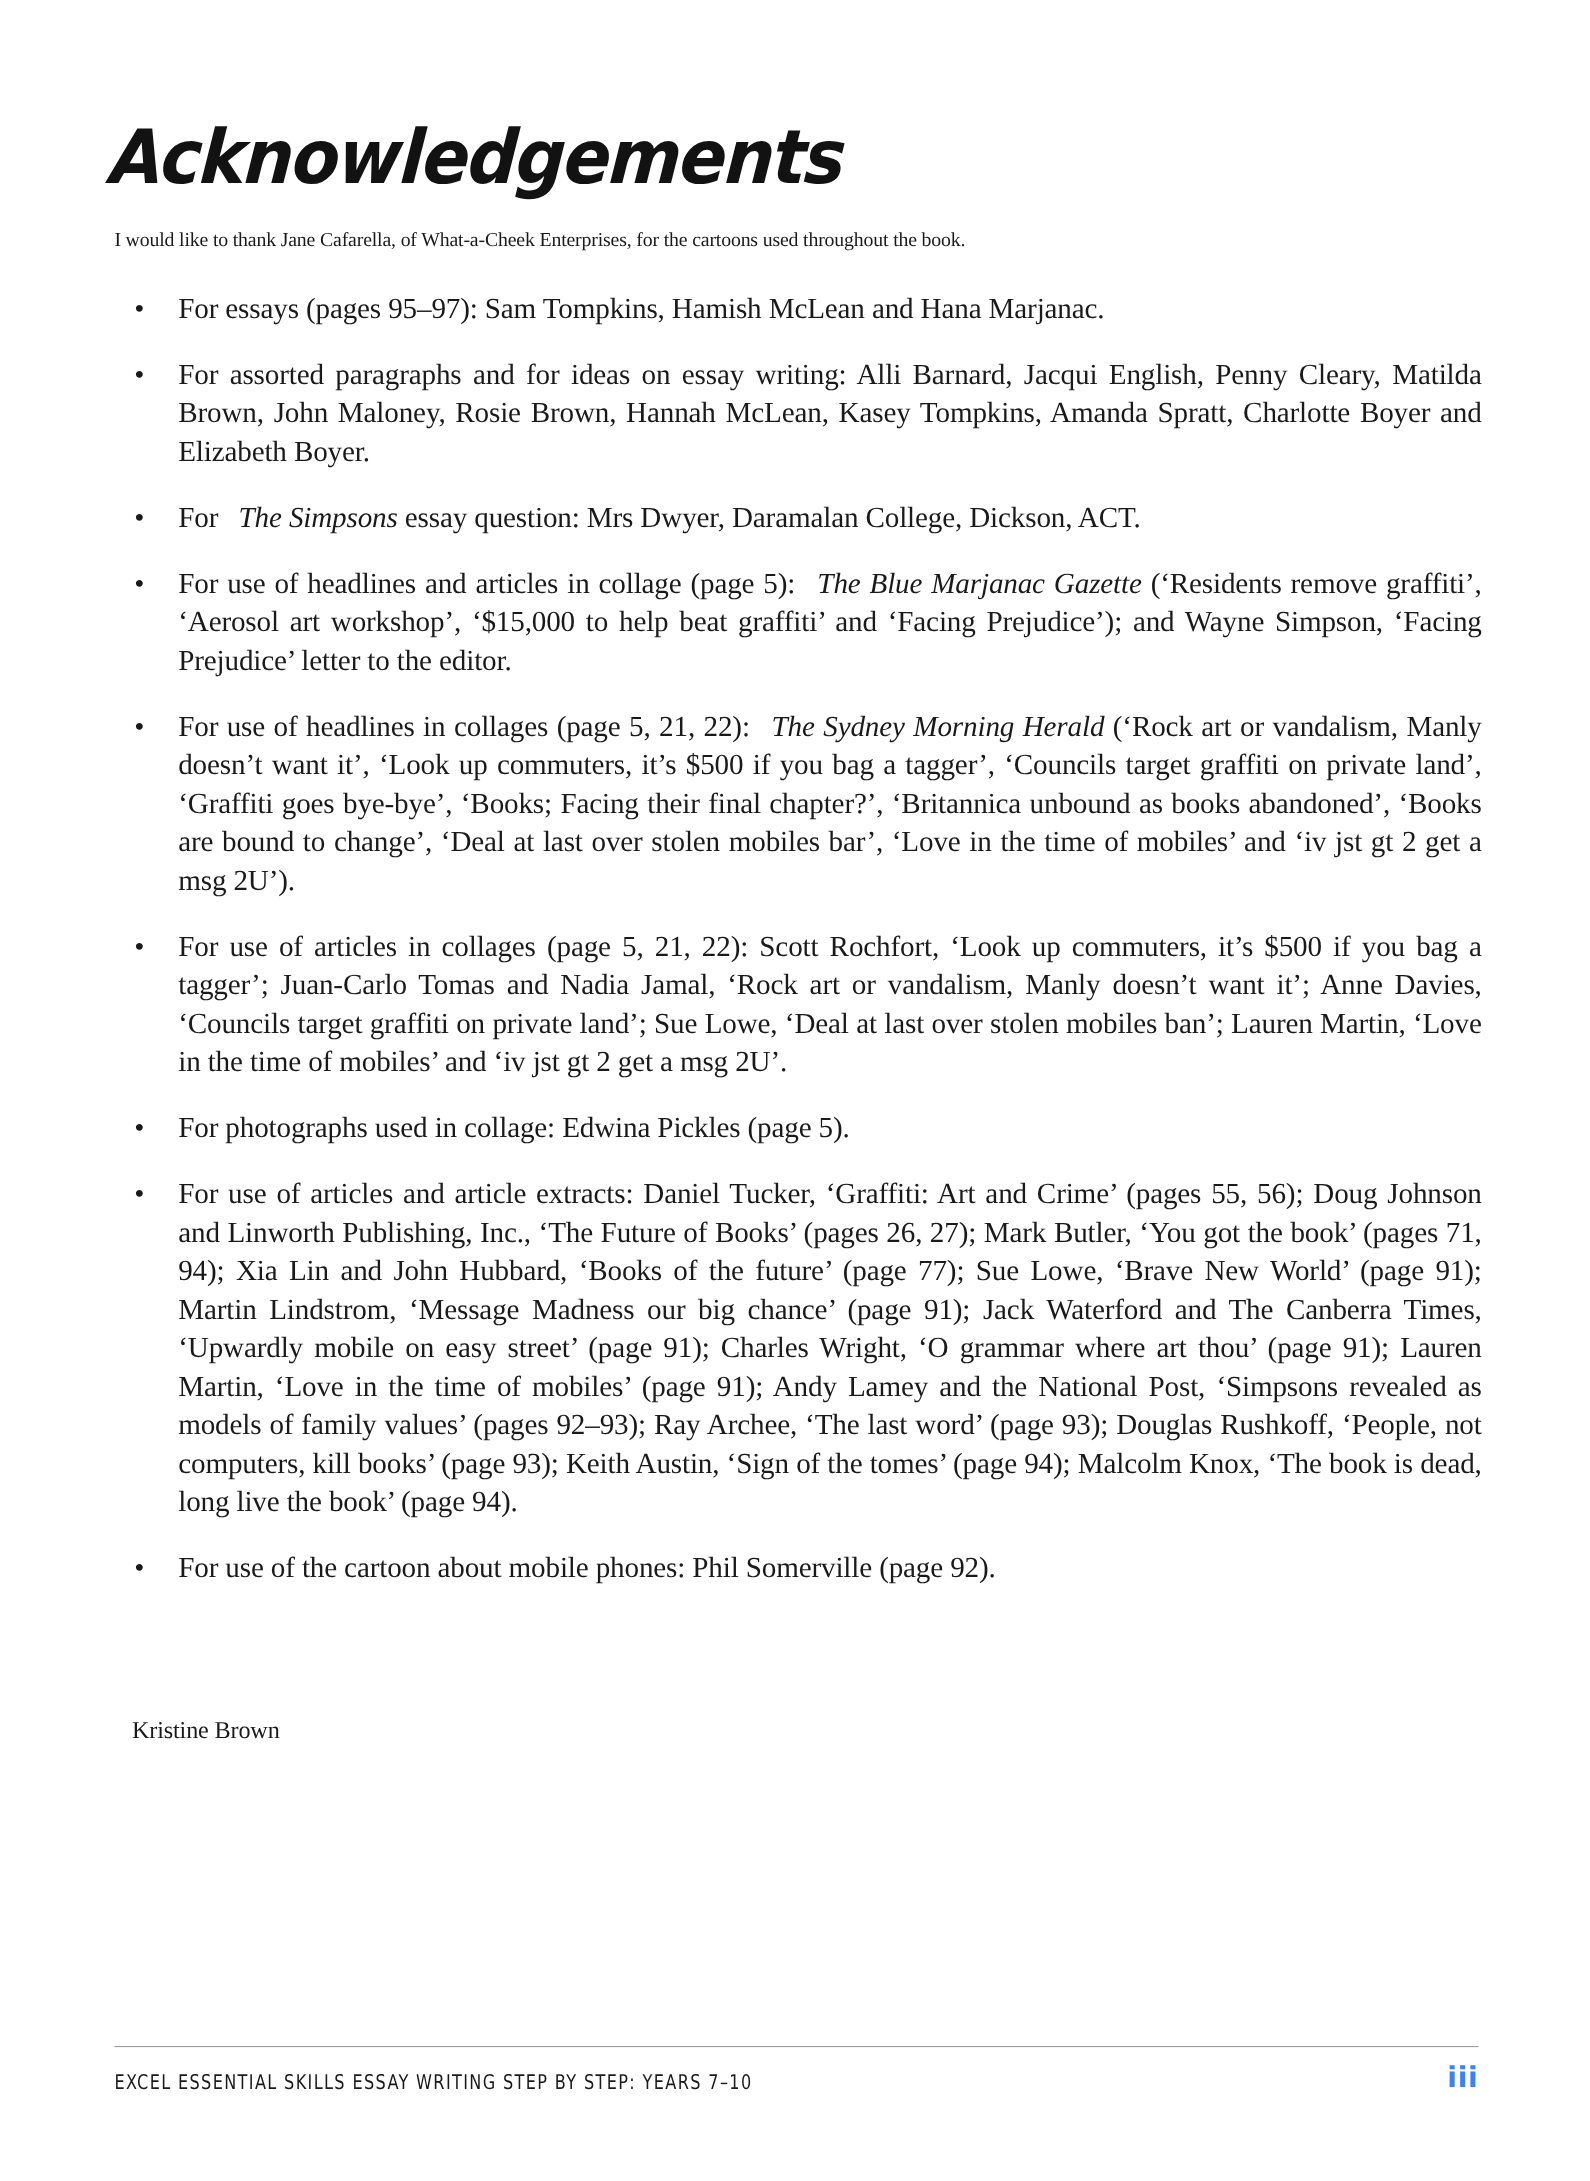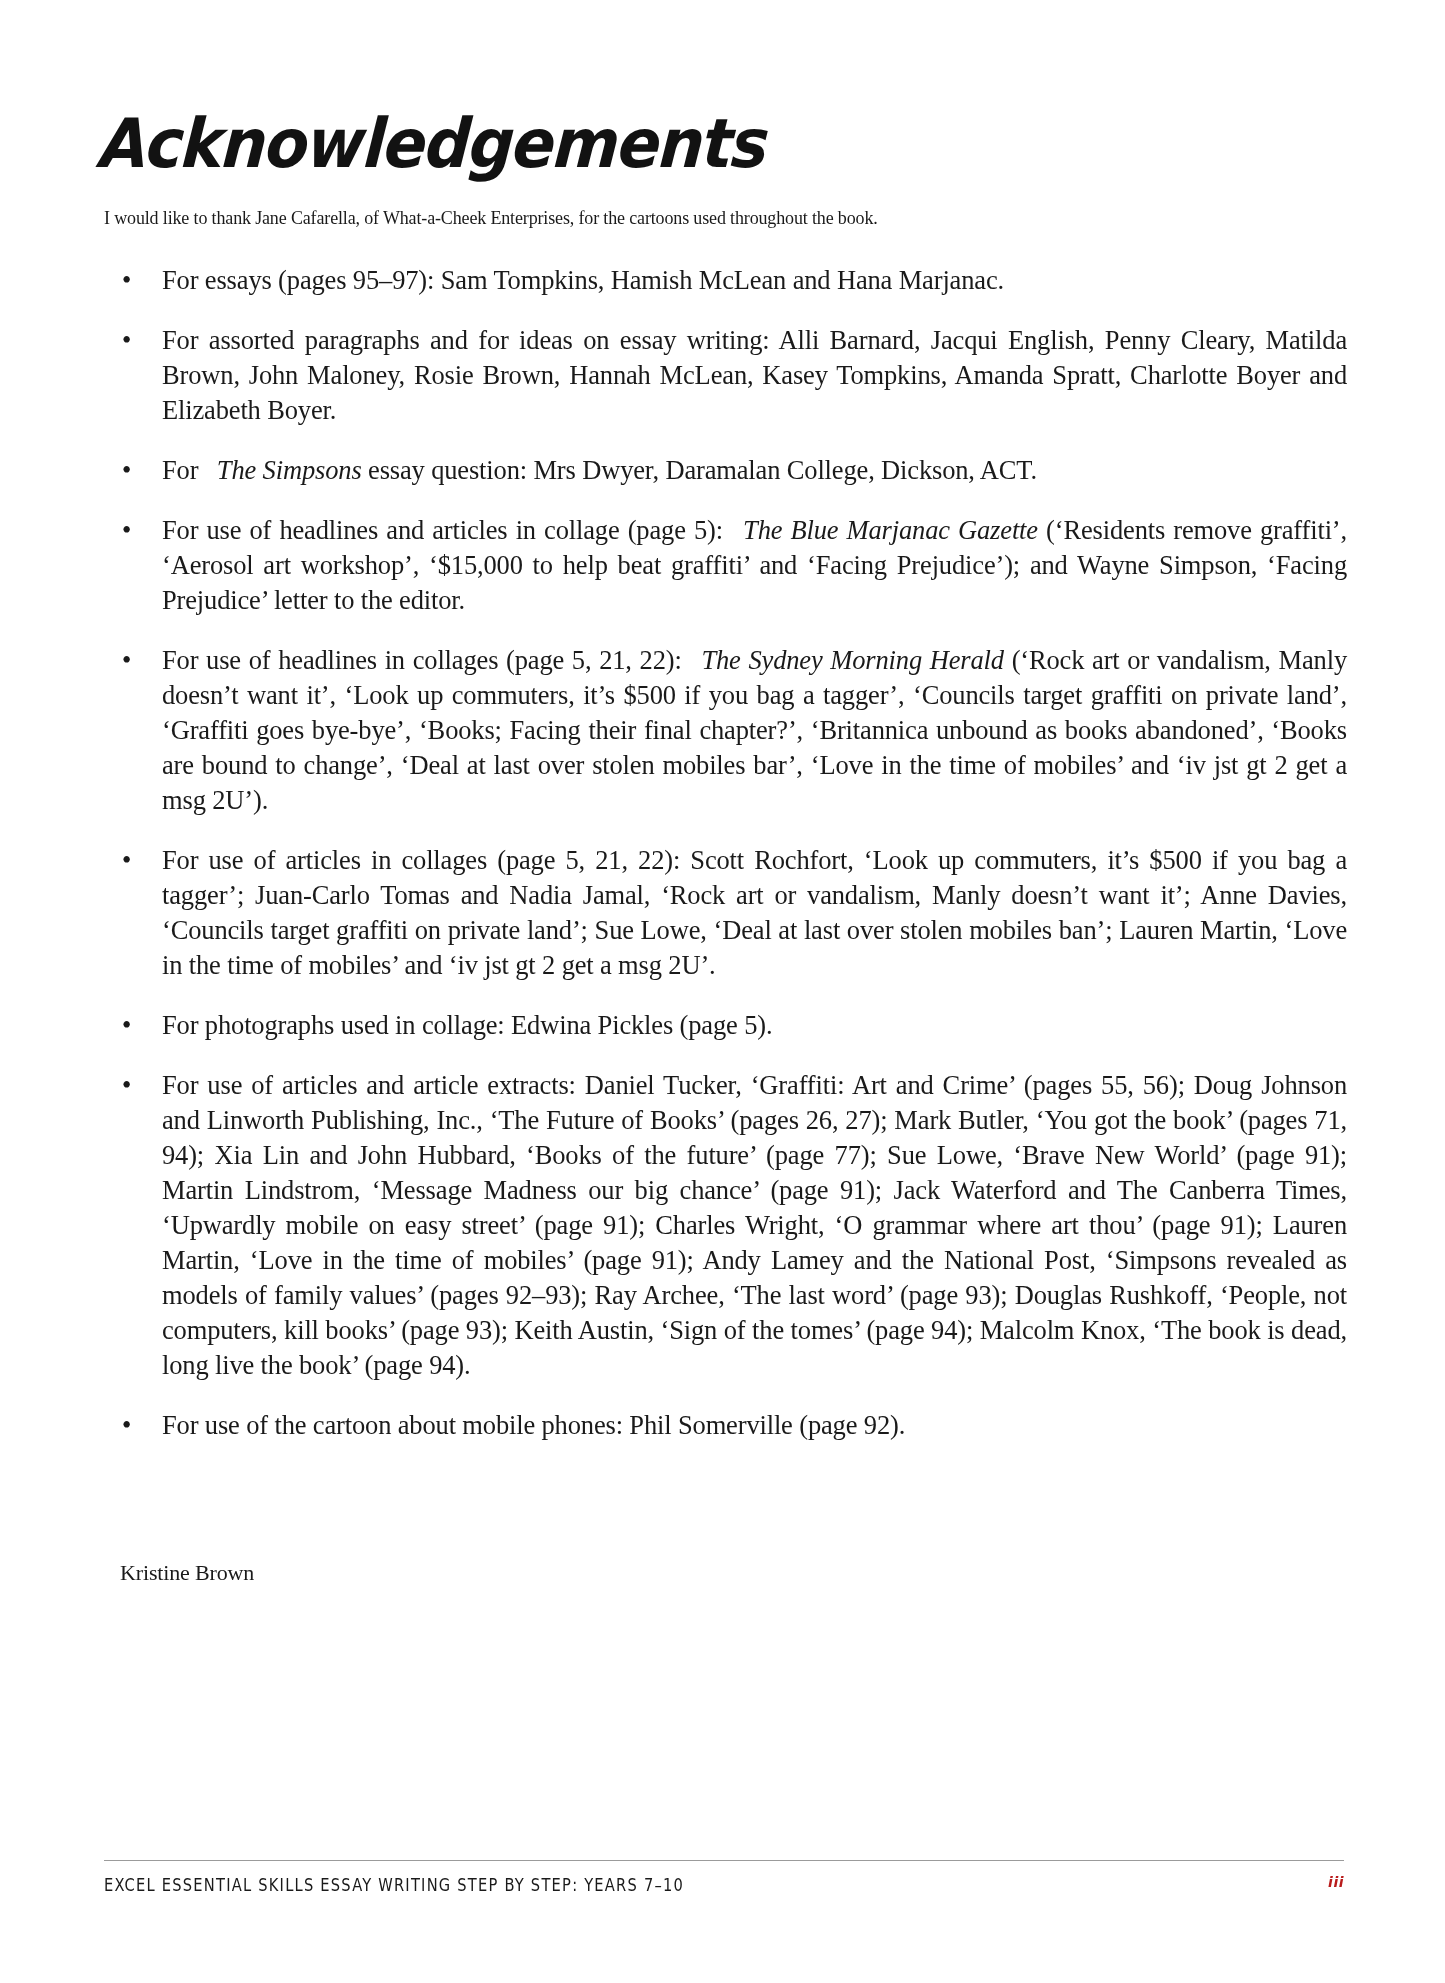--- a/index.html
+++ b/index.html
@@ -112,38 +112,37 @@
   }
   .footer-rule {
     width: 100%;
     height: 1px;
     background: #9b9b9b;
     margin-bottom: 13px;
   }
   .footer-row {
     display: flex;
     justify-content: space-between;
-    align-items: flex-start;
+    align-items: flex-end;
   }
   .footer-text {
     font-family: "DejaVu Sans Condensed", "Liberation Sans Narrow", "Liberation Sans", sans-serif;
     font-size: 18.5px;
     letter-spacing: 1.4px;
     color: #1a1a1a;
     transform: scaleX(0.88);
     transform-origin: left center;
     white-space: nowrap;
   }
   .footer-page {
     font-family: "DejaVu Sans", "Liberation Sans", sans-serif;
-    font-size: 14px;
+    font-size: 26px;
     font-weight: 700;
-    color: #b91c1c;
+    color: #3b82f6;
     letter-spacing: 0.5px;
-    font-style: italic;
   }
 </style>
 </head>
 <body>
 
 <div class="page">
 
   <h1 class="title">Acknowledgements</h1>
 
   <div class="content">

